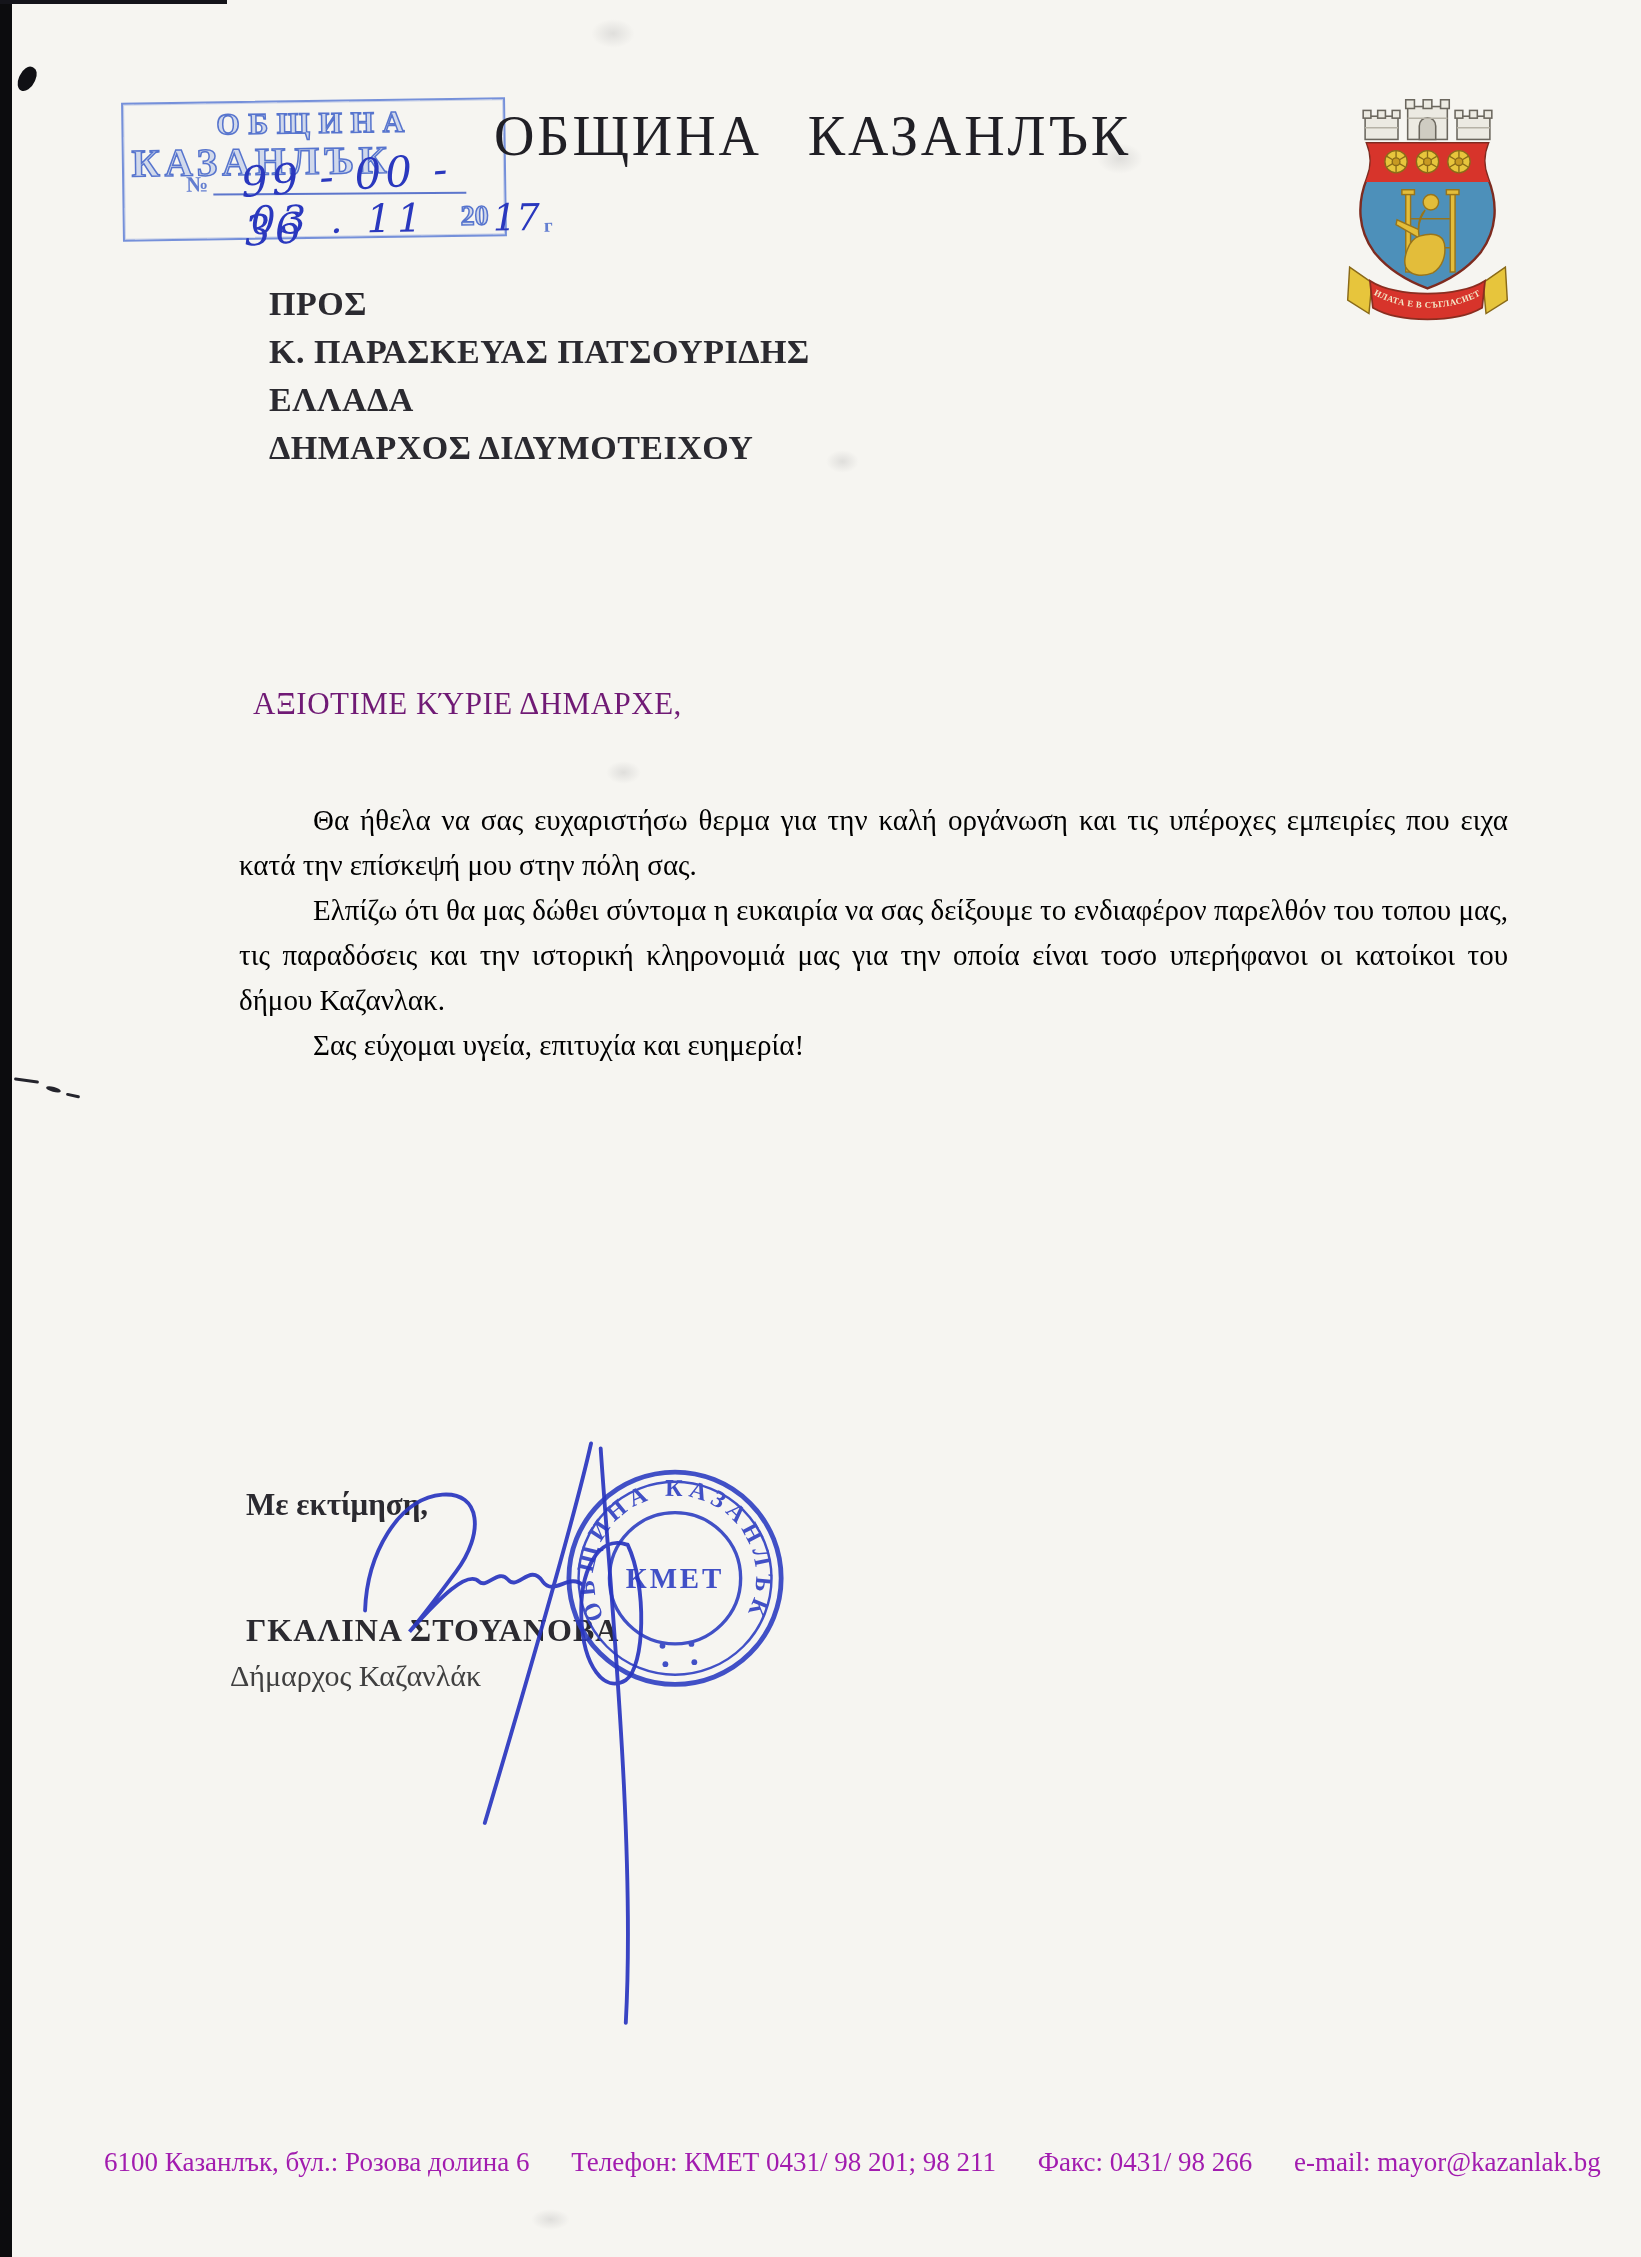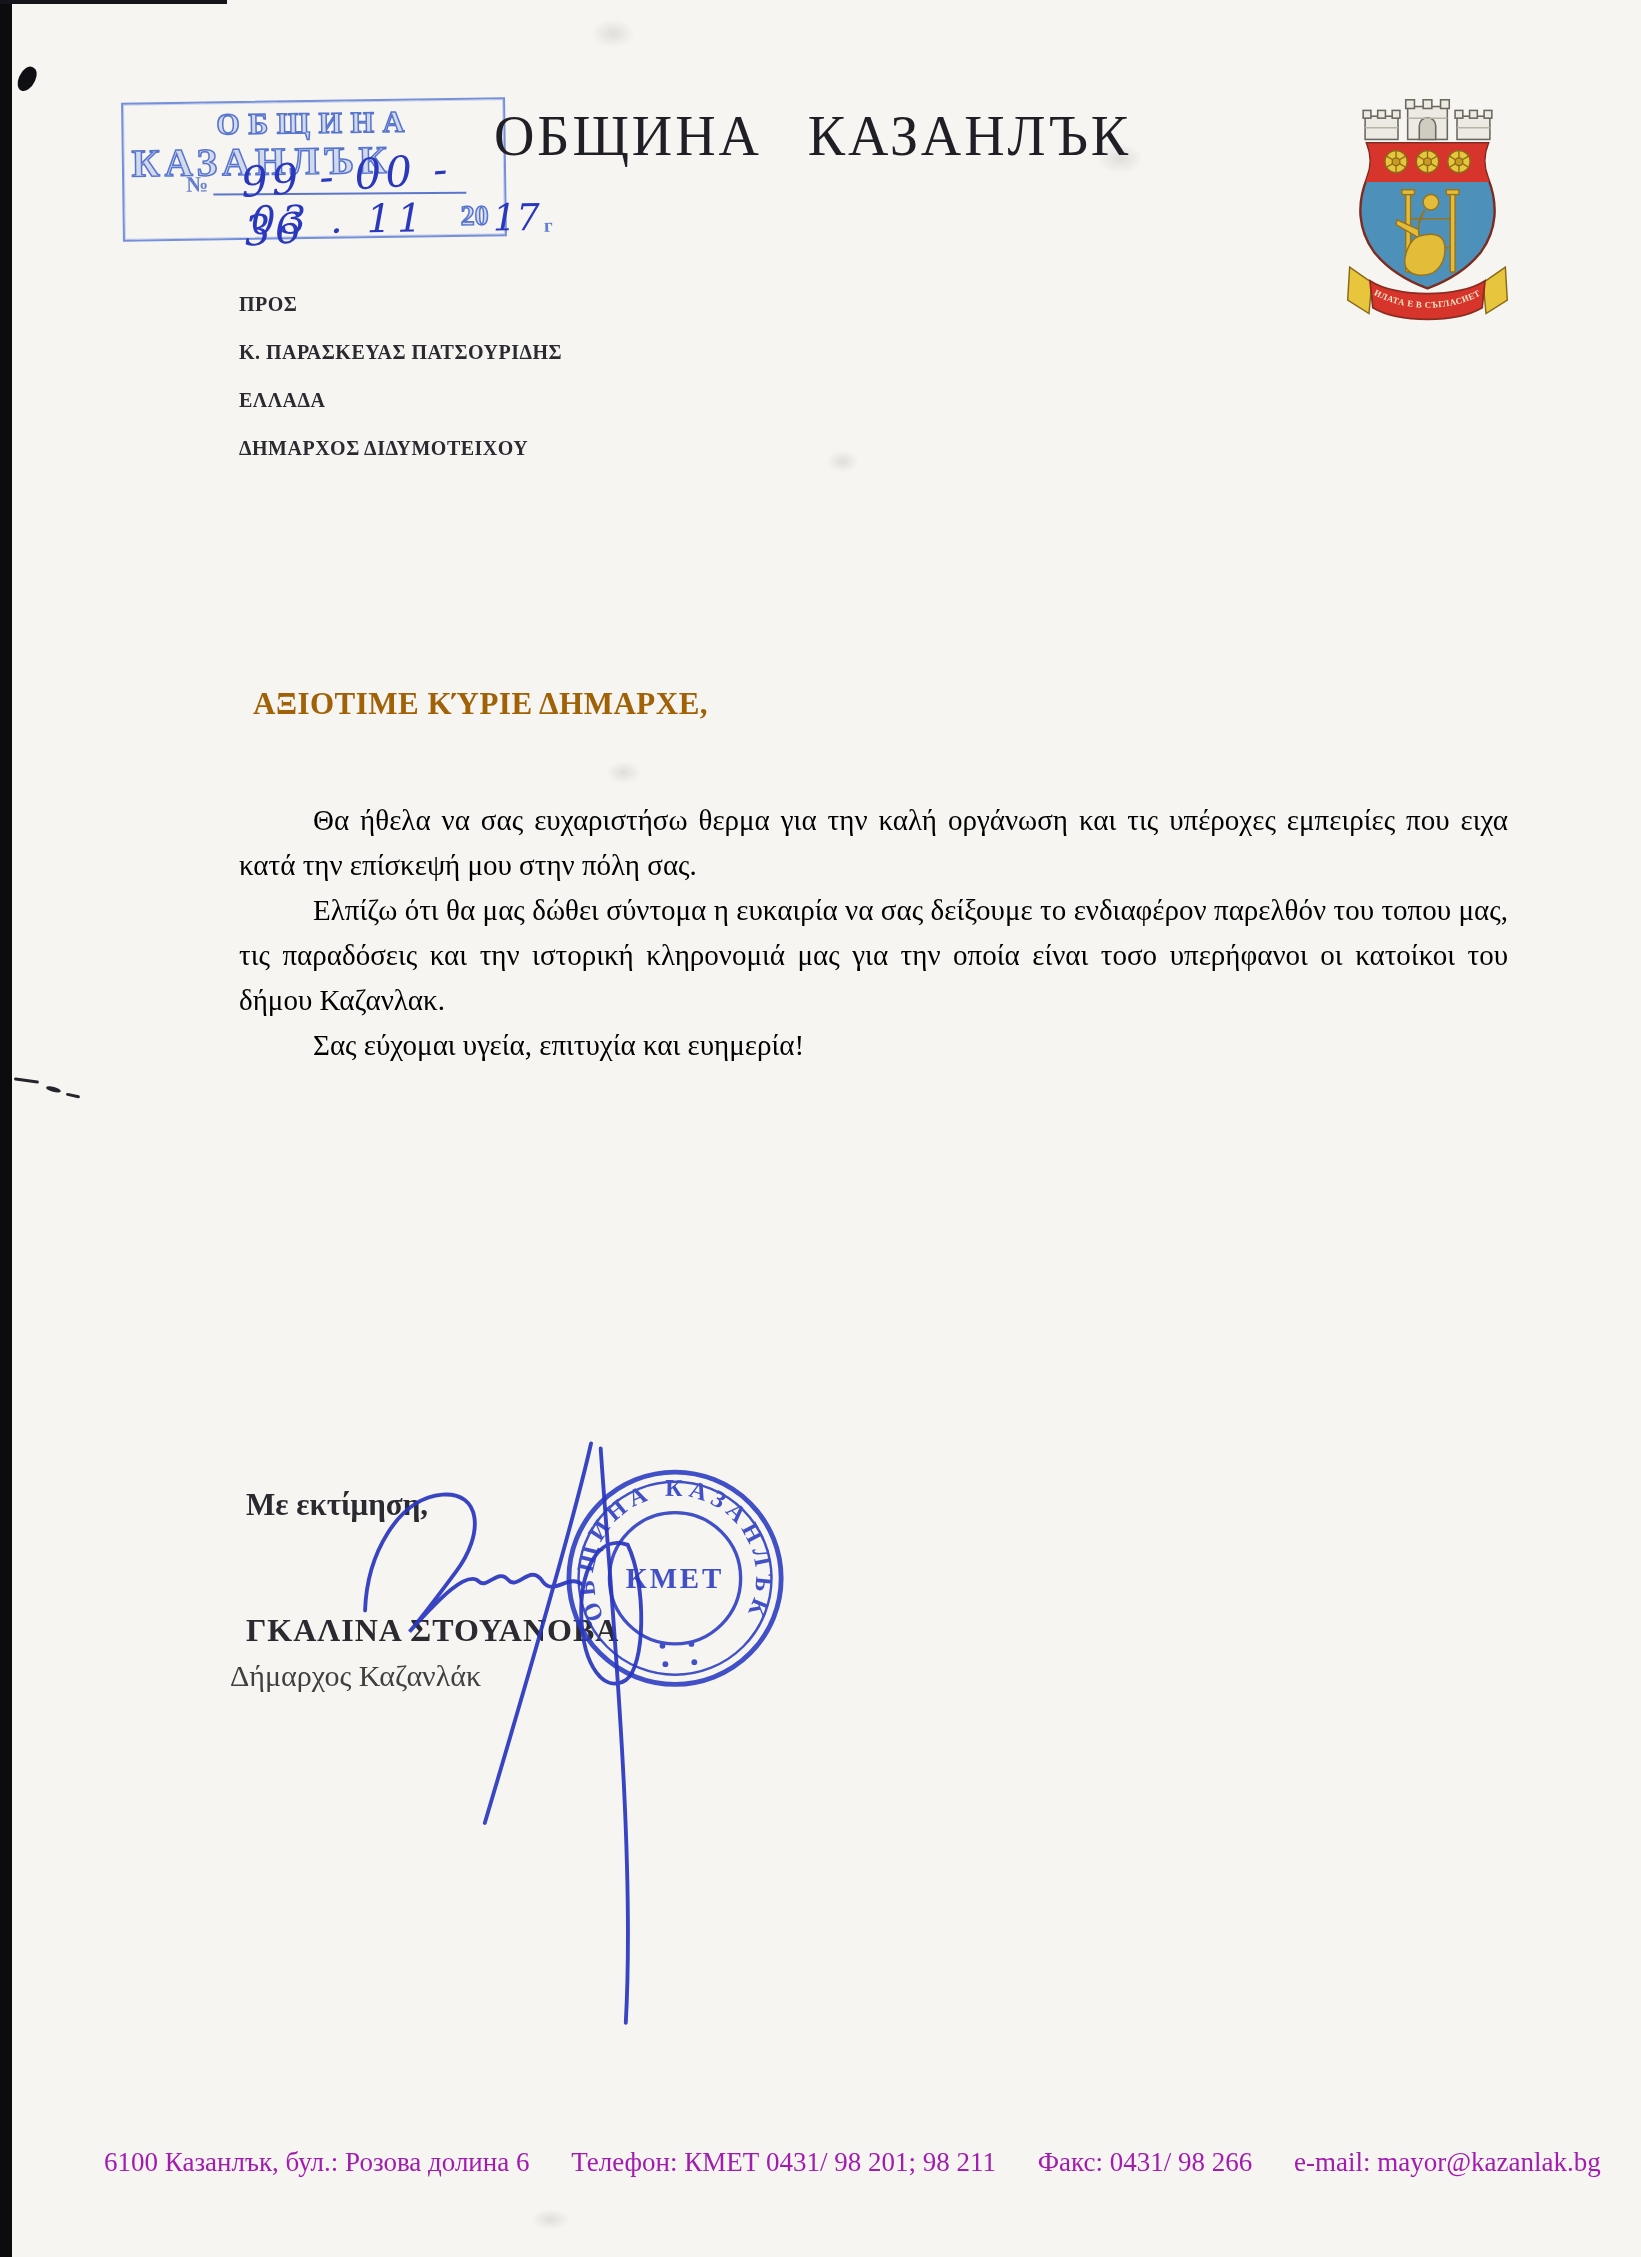--- a/index.html
+++ b/index.html
@@ -50,22 +50,22 @@
 
   
   .title{
     position:absolute;left:494px;top:104px;margin:0;
     font-size:56px;font-weight:400;color:#201f25;
     letter-spacing:2.9px;word-spacing:29px;white-space:nowrap;
   }
   .coa{position:absolute;left:1338px;top:93px;}
 
   
-  .recipient{position:absolute;left:239px;top:280px;font-weight:700;font-size:20px;line-height:48px;color:#2b2a30;letter-spacing:0.5px;}
-  .salutation{position:absolute;left:253px;top:686px;font-weight:700;font-size:31px;color:#a16207;letter-spacing:0.5px;}
+  .recipient{position:absolute;left:269px;top:280px;font-weight:700;font-size:34px;line-height:48px;color:#2b2a30;letter-spacing:0.5px;}
+  .salutation{position:absolute;left:253px;top:686px;font-weight:400;font-size:31px;color:#701a75;letter-spacing:0.5px;}
 
   
   .body-text{position:absolute;left:239px;top:798px;width:1269px;
     font-size:29px;line-height:45px;text-align:justify;color:#000000;}
   .body-text p{margin:0;text-indent:74px;}
 
   
   .valediction{position:absolute;left:246px;top:1487px;font-weight:700;font-size:31px;color:#2b2a30;}
   .signer-name{position:absolute;left:246px;top:1612px;font-weight:700;font-size:32px;letter-spacing:1px;color:#2b2a30;z-index:1;}
   .signer-title{position:absolute;left:230px;top:1659px;font-size:30px;color:#404040;z-index:1;}

